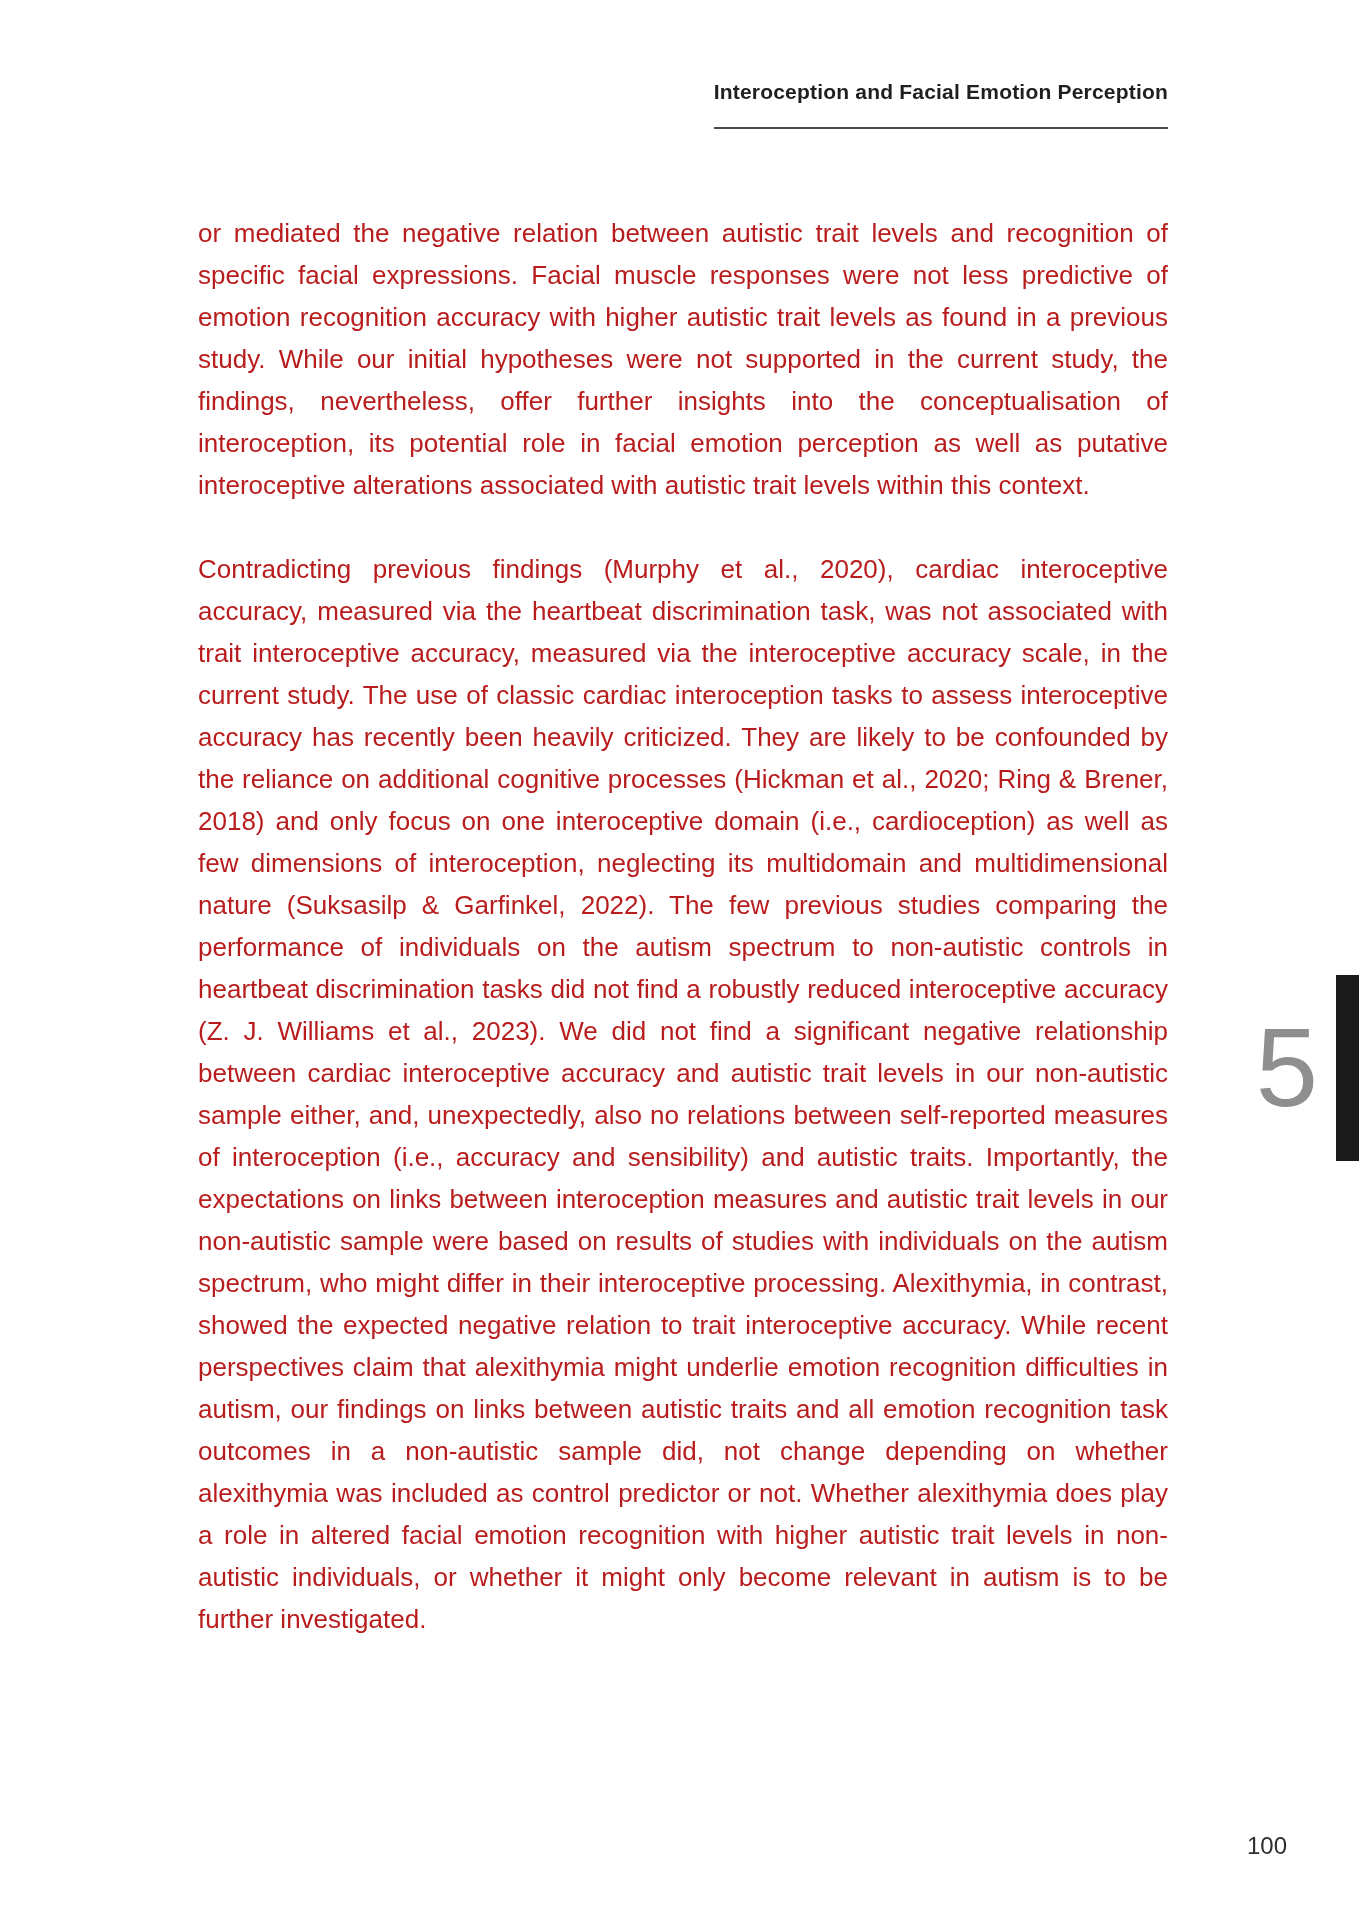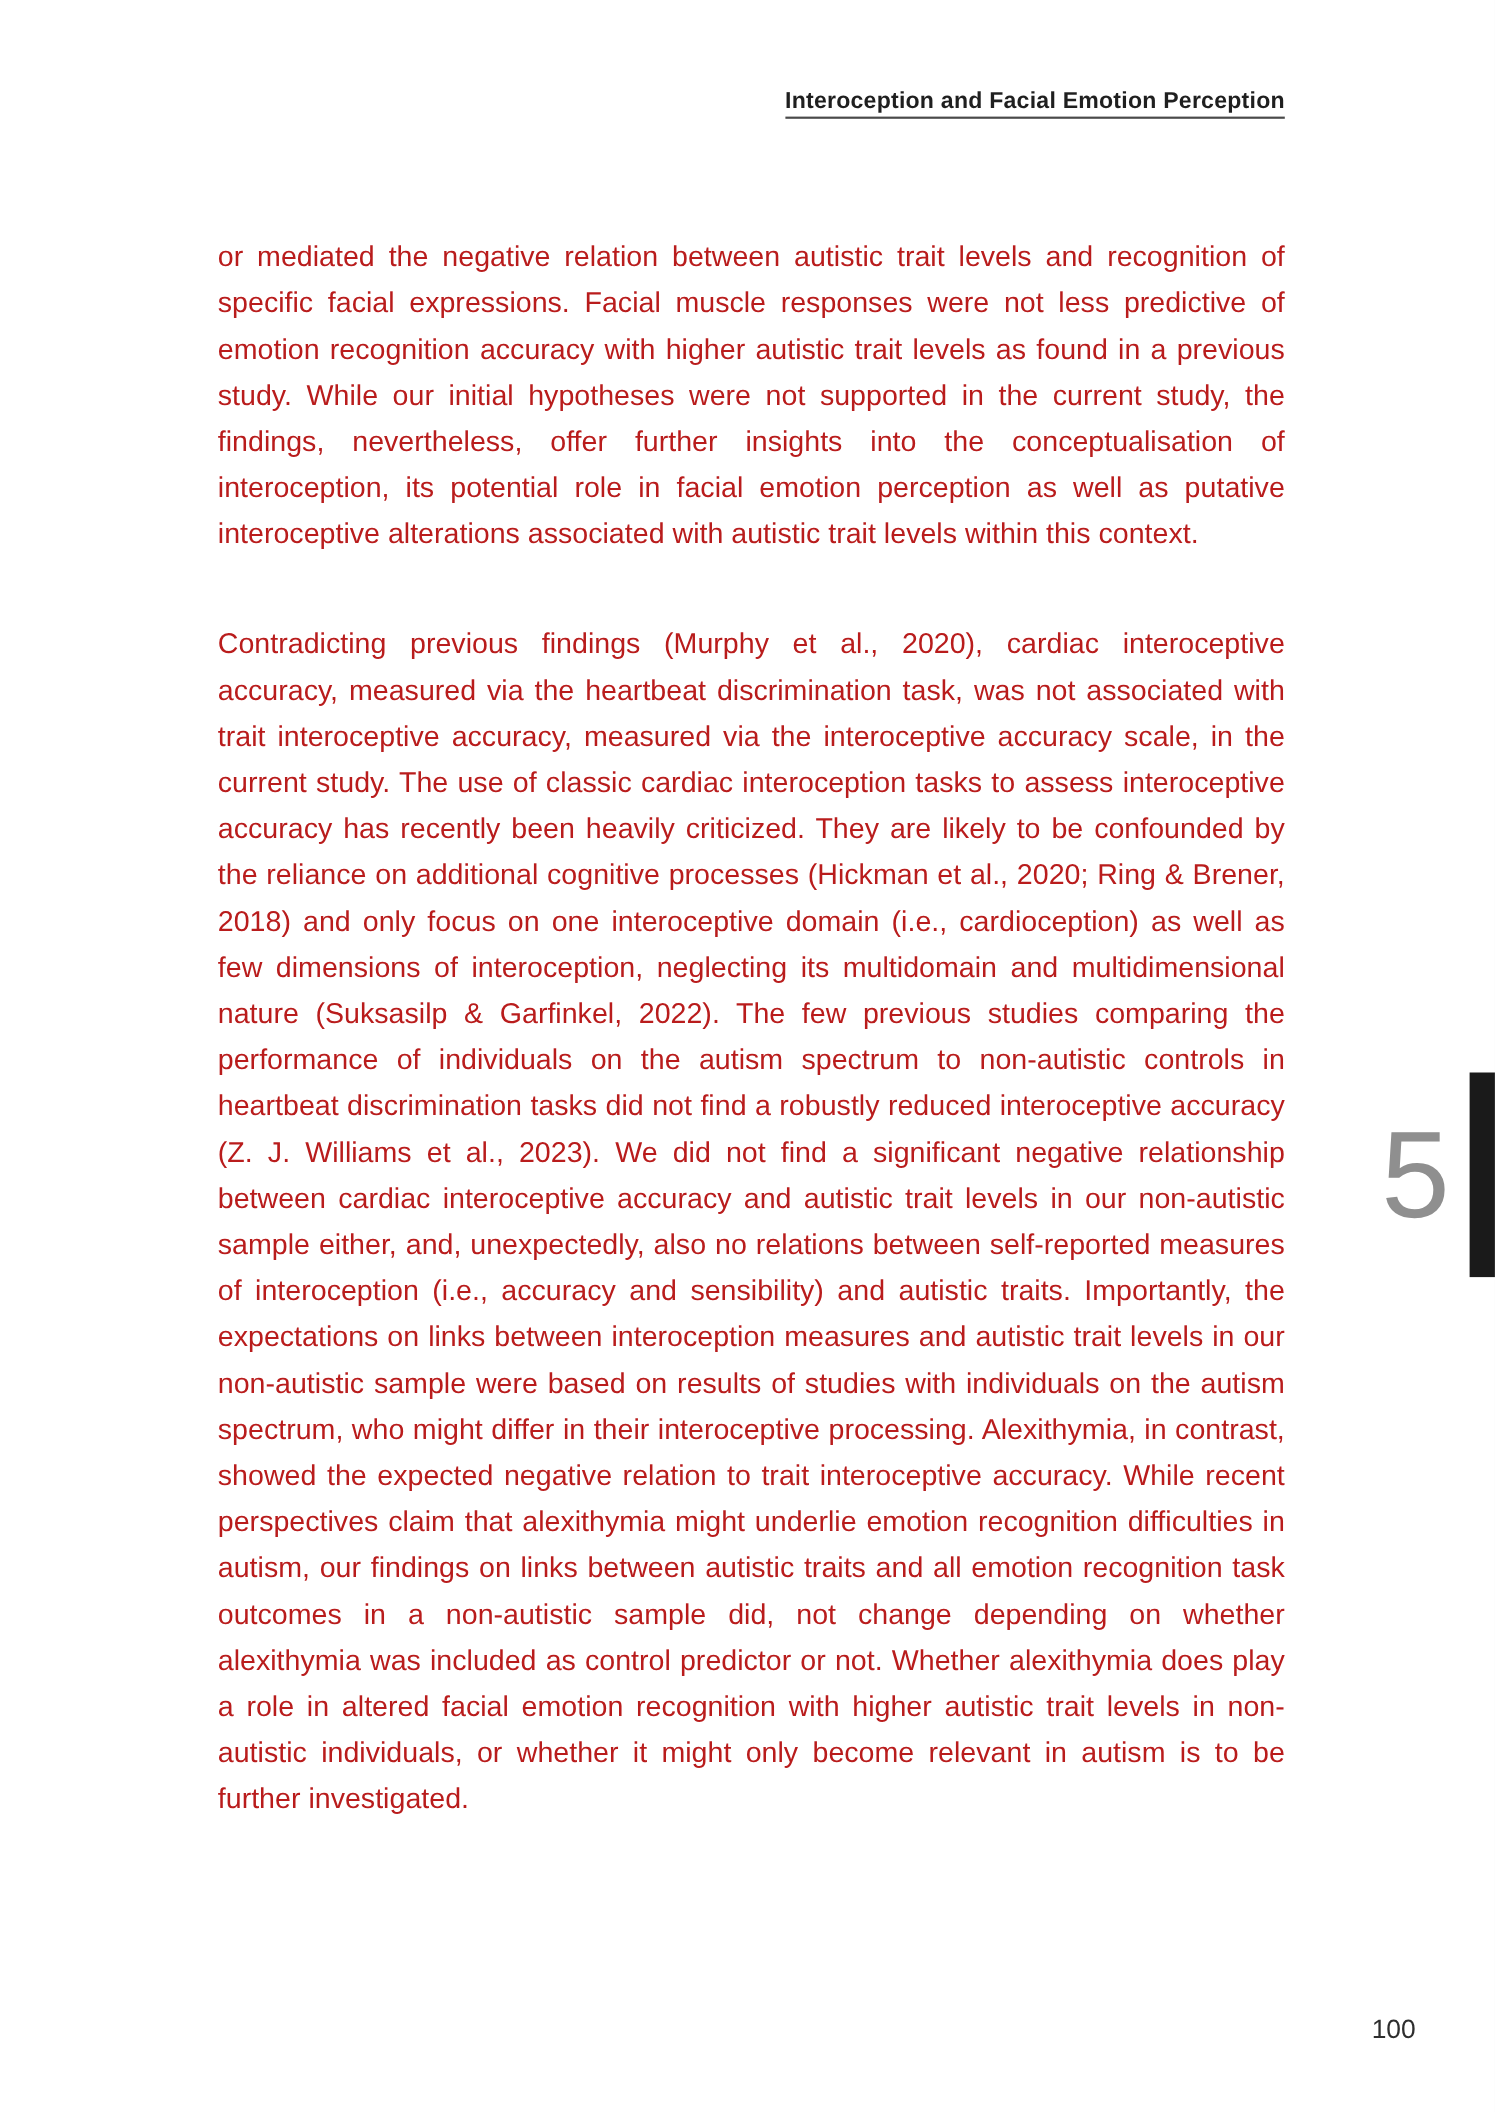--- a/index.html
+++ b/index.html
@@ -22,38 +22,38 @@
     top: 80px;
     right: 191px;
     text-align: right;
   }
   .running-head-text {
     display: inline-block;
     font-size: 21px;
     font-weight: 600;
     color: #1f1f1f;
     letter-spacing: 0.2px;
-    padding-bottom: 2px;
+    padding-bottom: 23px;
     border-bottom: 2px solid #4a4a4a;
   }
   .body-text {
     position: absolute;
     top: 212px;
     left: 198px;
     width: 970px;
     font-size: 26px;
     line-height: 42px;
     color: #b91c1c;
     text-align: justify;
   }
   .para {
     margin: 0;
   }
   .para + .para {
-    margin-top: 58px;
+    margin-top: 42px;
   }
   .chapter-marker {
     position: absolute;
     top: 975px;
     right: 0;
     height: 186px;
     display: flex;
     align-items: center;
   }
   .chapter-number {

